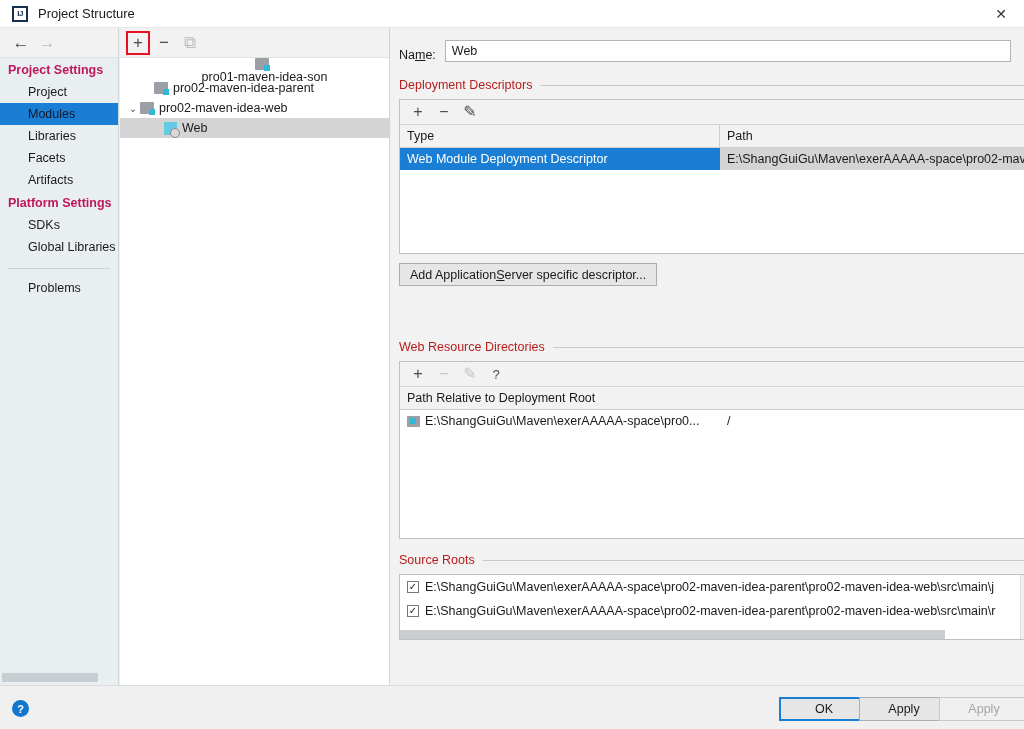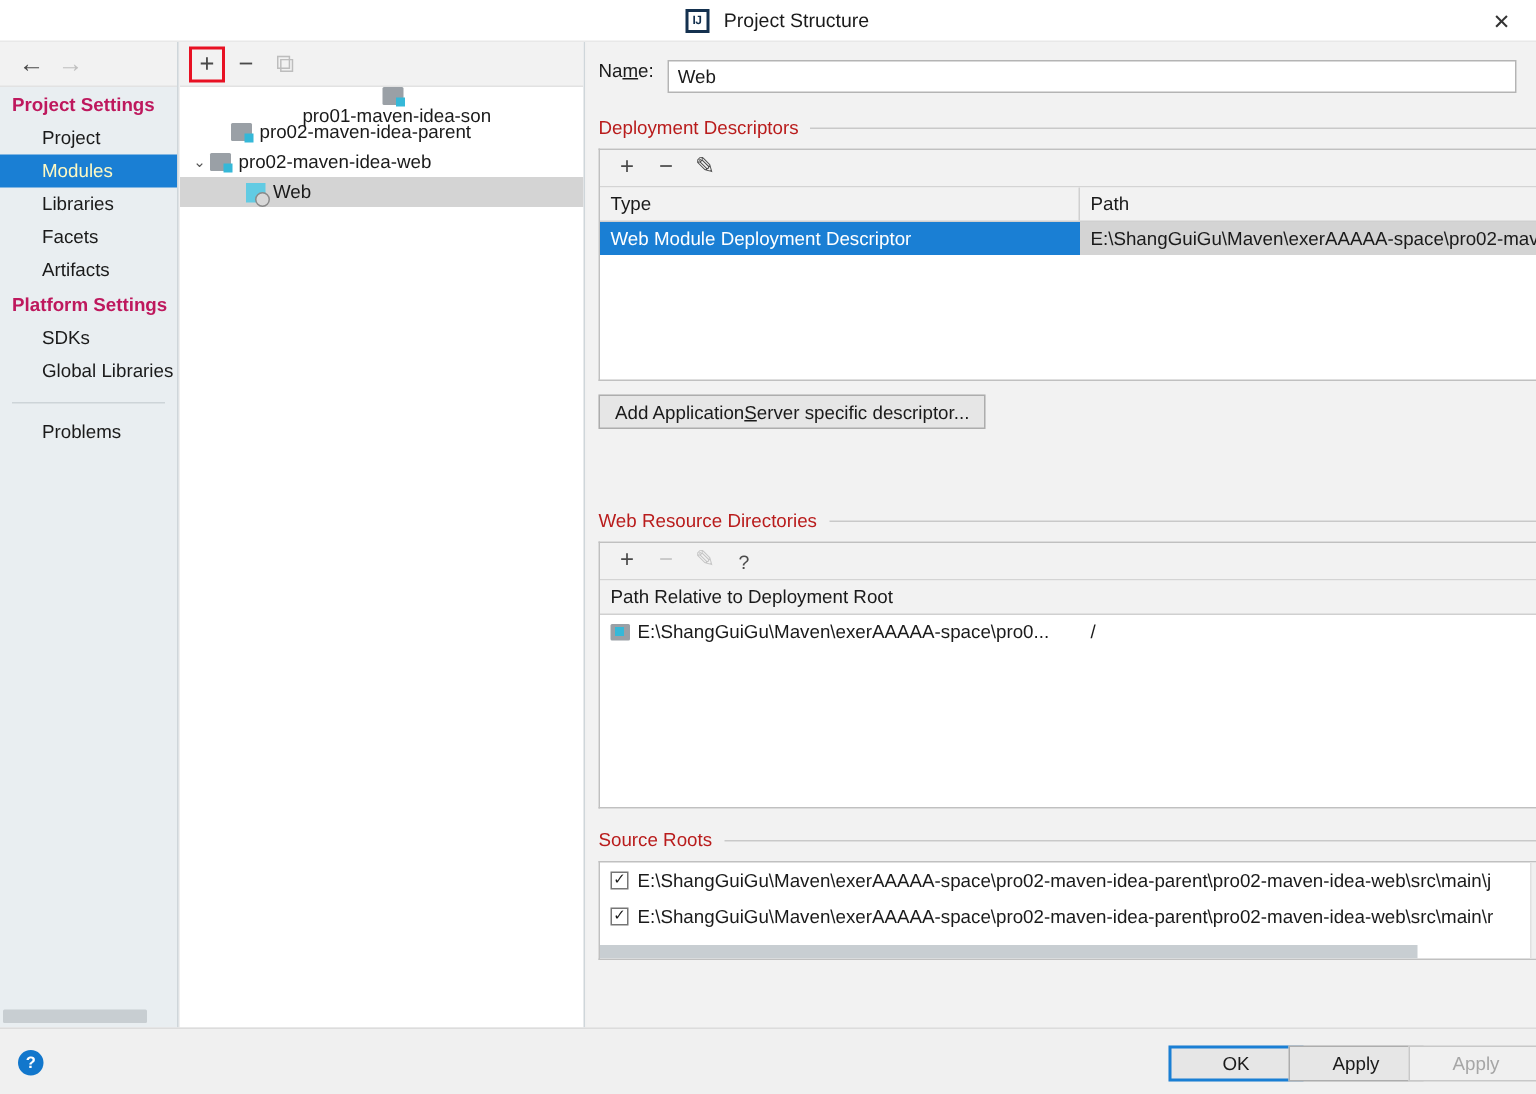--- a/index.html
+++ b/index.html
@@ -12,21 +12,20 @@
     color: #1a1a1a;
     background: #f0f0f0;
   }
 
   
   #titlebar {
     position: absolute; left: 0; top: 0; width: 1024px; height: 28px;
     background: #ffffff;
     display: flex; align-items: center;
     border-bottom: 1px solid #e8e8e8;
-    justify-content: center;
   }
   #titlebar .ij-logo {
     width: 16px; height: 16px; margin-left: 12px; margin-right: 10px;
     background: #ffffff;
     border: 2px solid #14314f;
     display: flex; align-items: center; justify-content: center;
     font-size: 8px; font-weight: bold; color: #14314f;
     font-family: "Liberation Sans", sans-serif;
     letter-spacing: -0.5px;
     flex: none;
@@ -60,21 +59,21 @@
   .side-group {
     font-weight: bold; font-size: 12.5px; color: #be185d;
     padding: 5px 0 4px 8px;
   }
   .side-item {
     padding: 4px 0 4px 28px;
     font-size: 12.5px; color: #1a1a1a;
     white-space: nowrap; overflow: hidden;
     cursor: default;
   }
-  .side-item.selected { background: #1a7fd4; color: #fef9c3; }
+  .side-item.selected { background: #1a7fd4; color: #0f172a; }
   .side-sep { height: 1px; background: #cdd4d8; margin: 10px 8px 8px 8px; }
   #sidebar-hscroll {
     position: absolute; left: 2px; bottom: 3px; width: 96px; height: 9px;
     background: #c8ced2; border-radius: 1px;
   }
 
   
   #treepanel {
     position: absolute; left: 120px; top: 28px; width: 270px; height: 657px;
     background: #ffffff;
@@ -120,21 +119,21 @@
     width: 8px; height: 8px; border: 1px solid #8a8a8a; border-radius: 50%;
     background: #d8d8d8;
   }
 
   
   #content {
     position: absolute; left: 391px; top: 28px; width: 633px; height: 657px;
     background: #f2f2f2;
     overflow: hidden;
   }
-  .name-row { display: flex; align-items: flex-start; padding: 12px 13px 0 8px; }
+  .name-row { display: flex; align-items: flex-end; padding: 12px 13px 0 8px; }
   .name-label { font-size: 12.5px; margin-right: 9px; }
   .name-label u { text-decoration: underline; }
   .name-input {
     flex: 1; height: 22px; background: #ffffff;
     border: 1px solid #b4b4b4; padding: 0 6px;
     font-family: "Liberation Sans", sans-serif; font-size: 12.5px; color: #1a1a1a;
     outline: none;
   }
 
   .section { padding: 0 0 0 8px; }

